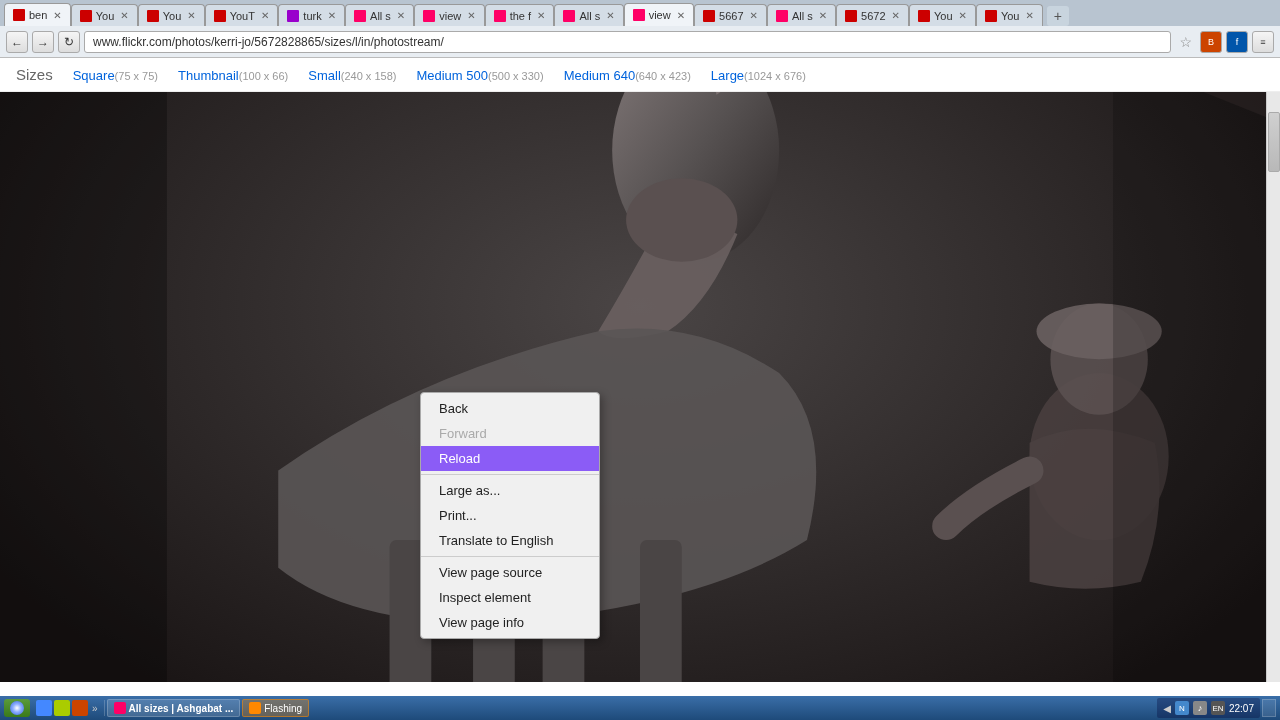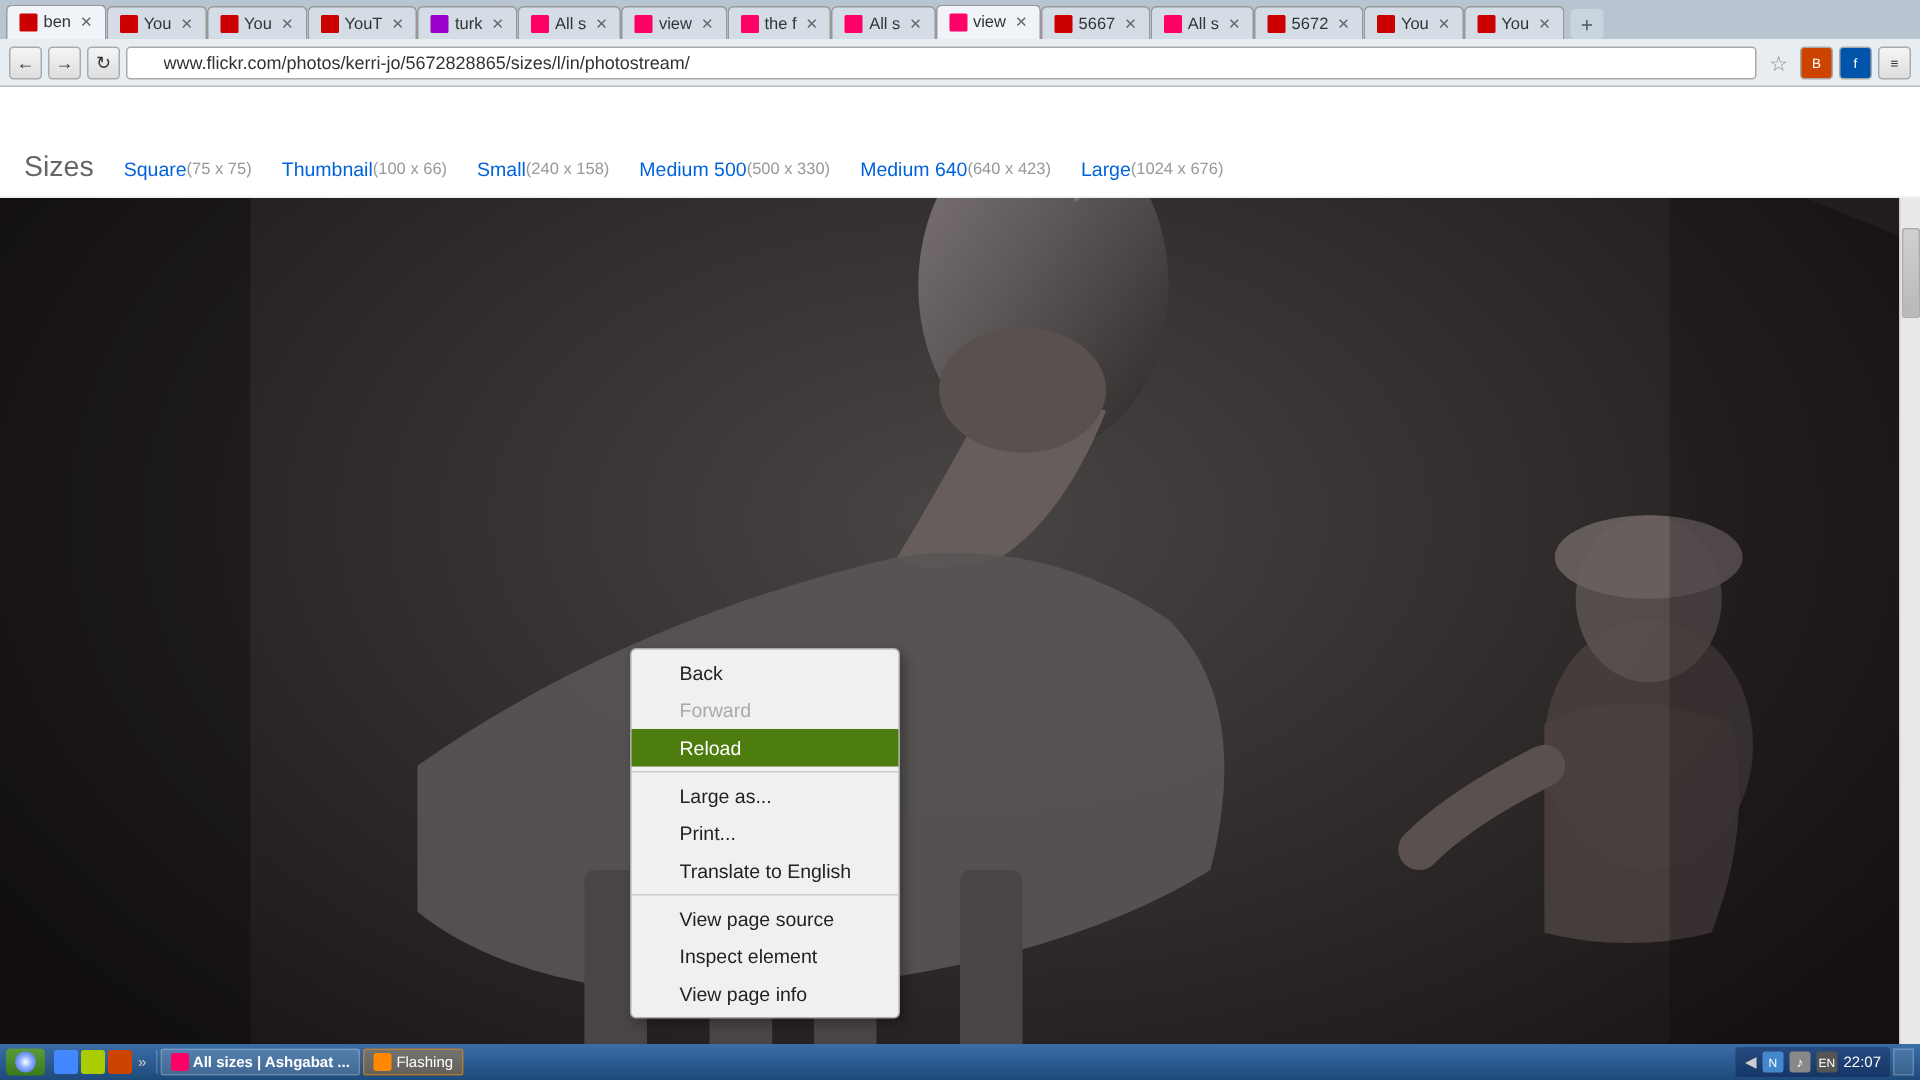--- a/index.html
+++ b/index.html
@@ -90,21 +90,21 @@
       justify-content: center;
       cursor: pointer;
       font-size: 12px;
       color: #333;
     }
     .url-bar {
       flex: 1;
       height: 22px;
       border: 1px solid #aaa;
       border-radius: 3px;
-      padding: 0 24px;
+      padding: 0 8px;
       font-size: 12px;
       background: #fff;
       color: #333;
     }
     .nav-star { font-size: 14px; color: #888; cursor: pointer; padding: 0 4px; }
     .nav-ext-btn {
       width: 22px;
       height: 22px;
       background: linear-gradient(to bottom, #f5f5f5, #ddd);
       border: 1px solid #aaa;
@@ -131,21 +131,21 @@
       background: #fff;
       padding: 8px 16px;
       border-bottom: 1px solid #eee;
     }
     .sizes-nav {
       display: flex;
       align-items: baseline;
       gap: 20px;
       font-size: 12px;
     }
-    .sizes-label { color: #666; font-size: 19px; margin-top: 35px; }
+    .sizes-label { color: #666; font-size: 15px; }
     .size-item { display: flex; flex-direction: row; align-items: center; }
     .size-link { color: #0063dc; text-decoration: none; font-size: 13px; }
     .size-dims { color: #999; font-size: 11px; }
 
     
     .photo-area {
       width: 100%;
       height: calc(100% - 48px);
       background: #2a2a2a;
       position: relative;
@@ -195,26 +195,26 @@
       width: 180px;
       background: #f0f0f0;
       border: 1px solid #aaa;
       border-radius: 4px;
       box-shadow: 3px 3px 8px rgba(0,0,0,0.3);
       z-index: 100;
       padding: 3px 0;
       font-size: 13px;
     }
     .menu-item {
-      padding: 5px 32px;
+      padding: 5px 18px;
       color: #222;
       cursor: pointer;
       white-space: nowrap;
     }
-    .menu-item.highlighted { background: #4d7c0f; color: #fff; }
+    .menu-item.highlighted { background: #8b5cf6; color: #fff; }
     .menu-item.disabled { color: #aaa; cursor: default; }
     .menu-separator {
       height: 1px;
       background: #ccc;
       margin: 3px 0;
     }
 
     
     .taskbar {
       position: absolute;

